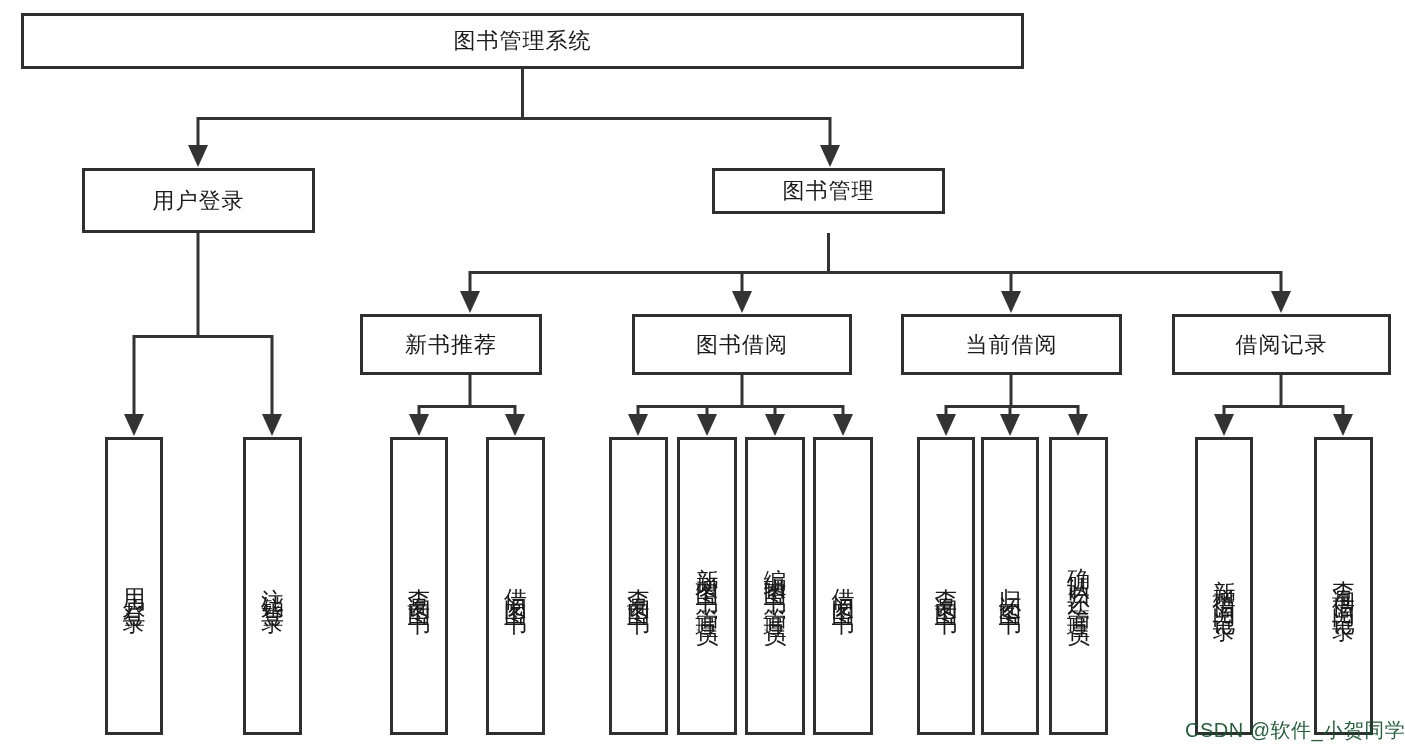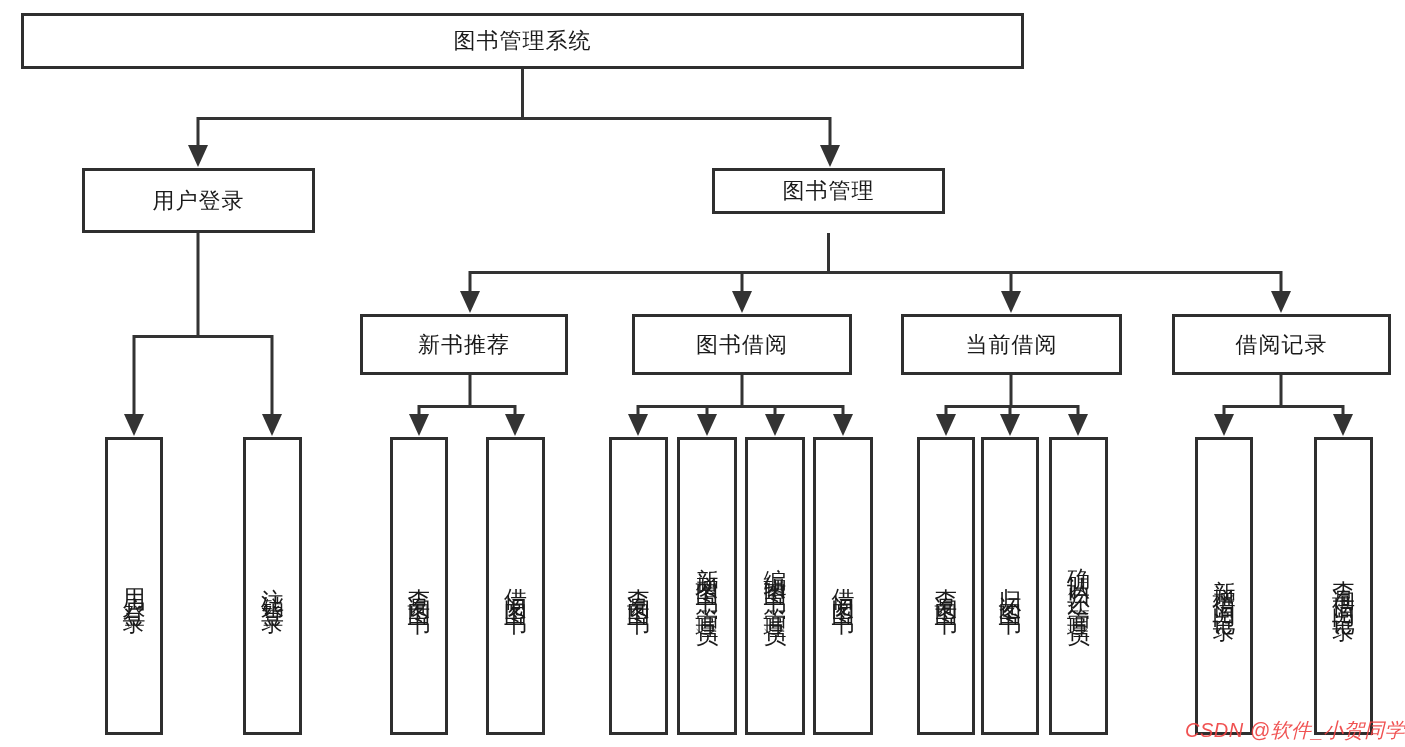--- a/index.html
+++ b/index.html
@@ -14,22 +14,22 @@
     display:flex;align-items:center;justify-content:center;
     font-size:22px;letter-spacing:1px;
   }
   .leaf span{
     writing-mode:vertical-rl;text-orientation:mixed;
     letter-spacing:8px;line-height:1;font-size:23px;
     white-space:nowrap;
   }
   #watermark{
     position:absolute;z-index:5;left:1185px;top:717px;width:218px;
-    font-size:20px;color:#ef4444;opacity:0.92;letter-spacing:0.5px;
-    white-space:nowrap;text-align:right;font-style:italic;
+    font-size:20px;color:#14532d;opacity:0.92;letter-spacing:0.5px;
+    white-space:nowrap;text-align:right;
   }
 </style>
 </head>
 <body>
 
 <div id="canvas">
 
   <svg id="connectors" width="1405" height="747" viewBox="0 0 1405 747" aria-hidden="true">
     <g stroke="#333333" stroke-width="3" fill="none">
 
@@ -68,21 +68,21 @@
       <polygon points="1214,414 1234,414 1224,436"></polygon>
       <polygon points="1333,414 1353,414 1343,436"></polygon>
     </g>
   </svg>
 
   <div class="node" style="left:21px;top:13px;width:1003px;height:56px">图书管理系统</div>
 
   <div class="node" style="left:82px;top:168px;width:233px;height:65px">用户登录</div>
   <div class="node" style="left:712px;top:168px;width:233px;height:46px">图书管理</div>
 
-  <div class="node" style="left:360px;top:314px;width:208px;height:61px">新书推荐</div>
+  <div class="node" style="left:360px;top:314px;width:182px;height:61px">新书推荐</div>
   <div class="node" style="left:632px;top:314px;width:220px;height:61px">图书借阅</div>
   <div class="node" style="left:901px;top:314px;width:221px;height:61px">当前借阅</div>
   <div class="node" style="left:1172px;top:314px;width:219px;height:61px">借阅记录</div>
 
   <div class="node leaf" style="left:105px;top:437px;width:58px;height:298px">
     <span>用户登录</span>
     </div>
   <div class="node leaf" style="left:243px;top:437px;width:59px;height:298px">
     <span>注销登录</span>
     </div>

